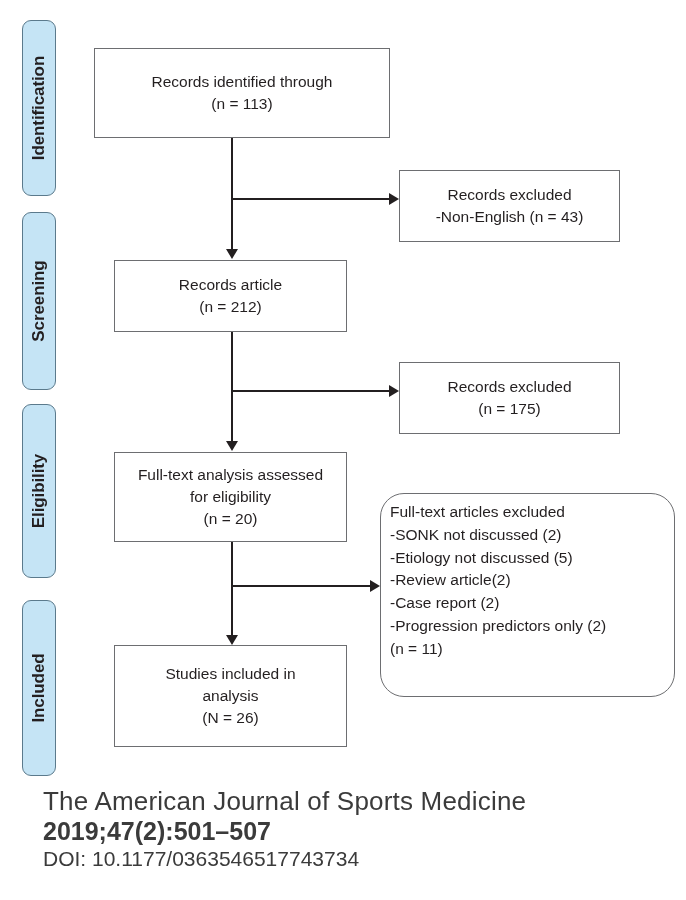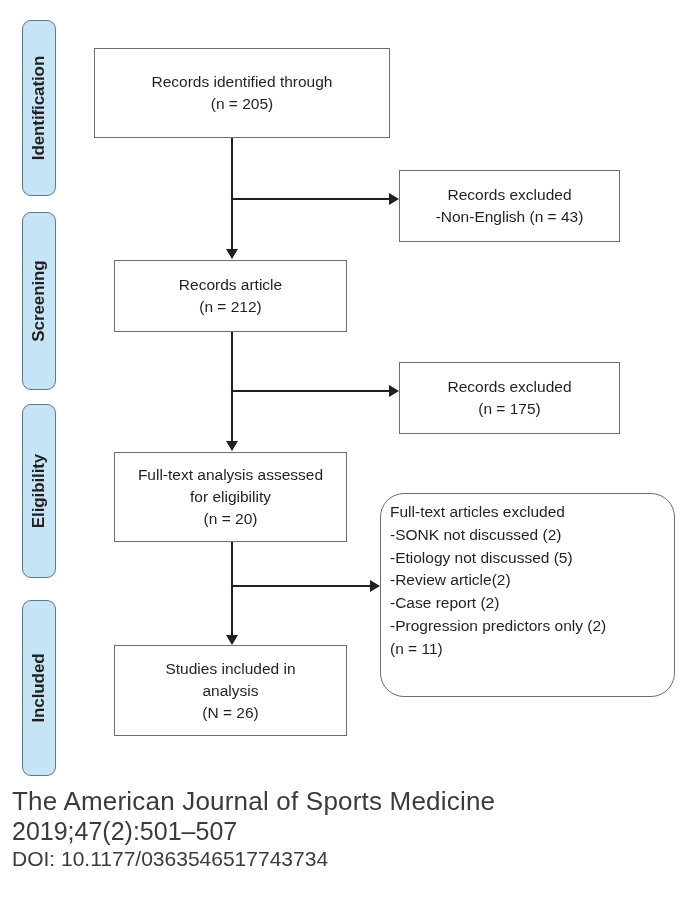--- a/index.html
+++ b/index.html
@@ -100,30 +100,32 @@
     position: absolute;
     left: 12px;
     top: 786px;
     width: 670px;
     color: #3b3b3b;
     font-family: "Liberation Sans", sans-serif;
   }
   #citation .cite-line {
     display: block;
     white-space: nowrap;
+    margin-left: 31px;
   }
   #citation .cite-title {
     font-size: 26px;
     letter-spacing: 0.2px;
     line-height: 1.16;
   }
   #citation .cite-vol {
     font-size: 25px;
     letter-spacing: 0px;
     line-height: 1.2;
+    font-weight: bold;
   }
   #citation .cite-doi {
     font-size: 21px;
     letter-spacing: 0px;
     line-height: 1.2;
   }
 </style>
 </head>
 <body>
 
@@ -158,21 +160,21 @@
   <div class="arrow-right" style="left:389px; top:385px;"></div>
 
   <div class="vline" style="left:231px; top:542px; height:97px;"></div>
   <div class="arrow-down" style="left:226px; top:635px;"></div>
 
   <div class="hline" style="left:231px; top:585px; width:142px;"></div>
   <div class="arrow-right" style="left:370px; top:580px;"></div>
 
   <div class="flow-box" style="left:94px; top:48px; width:296px; height:90px;">
     <span class="line">Records identified through</span>
-    <span class="line">(n = 205)</span>
+    <span class="line">(n = 113)</span>
   </div>
 
   <div class="flow-box" style="left:399px; top:170px; width:221px; height:72px;">
     <span class="line">Records excluded</span>
     <span class="line">-Non-English (n = 43)</span>
   </div>
 
   <div class="flow-box" style="left:114px; top:260px; width:233px; height:72px;">
     <span class="line">Records article</span>
     <span class="line">(n = 212)</span>
@@ -192,21 +194,21 @@
   <div class="flow-box left-align" style="left:380px; top:493px; width:295px; height:204px;border-radius:24px;">
     <span class="line">Full-text articles excluded</span>
     <span class="line">-SONK not discussed (2)</span>
     <span class="line">-Etiology not discussed (5)</span>
     <span class="line">-Review article(2)</span>
     <span class="line">-Case report (2)</span>
     <span class="line">-Progression predictors only (2)</span>
     <span class="line">(n = 11)</span>
   </div>
 
-  <div class="flow-box" style="left:114px; top:645px; width:233px; height:91px;">
+  <div class="flow-box" style="left:114px; top:645px; width:233px; height:102px;">
     <span class="line">Studies included in</span>
     <span class="line">analysis</span>
     <span class="line">(N = 26)</span>
   </div>
 
 </div>
 
 <div id="citation">
   <span class="cite-line cite-title">The American Journal of Sports Medicine</span>
   <span class="cite-line cite-vol">2019;47(2):501–507</span>

